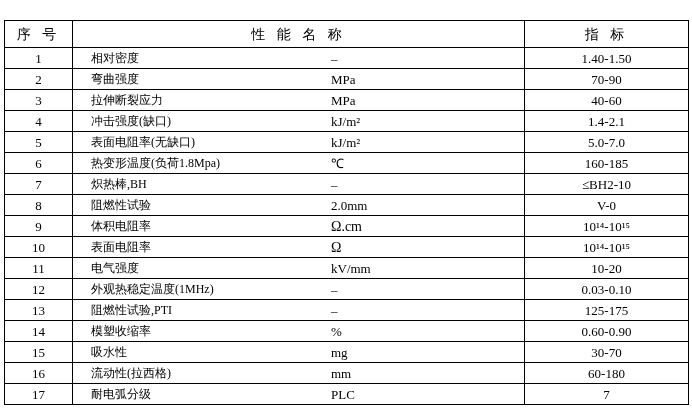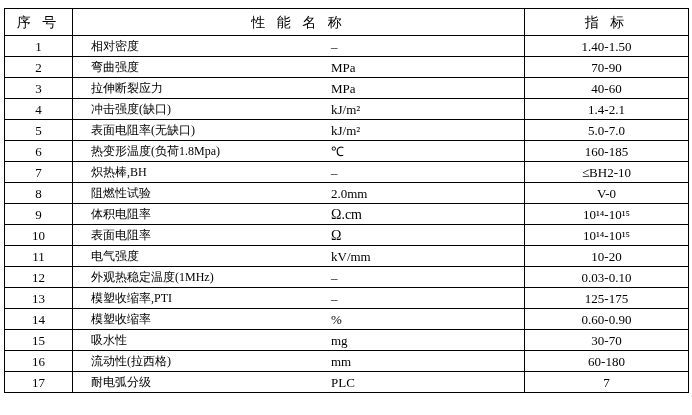--- a/index.html
+++ b/index.html
@@ -12,21 +12,21 @@
     height: 415px;
     font-family: "Liberation Serif", "DejaVu Serif", serif;
     color: #000000;
     overflow: hidden;
   }
   .sheet {
     width: 692px;
     height: 415px;
     position: relative;
     box-sizing: border-box;
-    padding: 8px 4px 0 4px;
+    padding: 20px 4px 0 4px;
   }
   table.spec {
     border-collapse: collapse;
     table-layout: fixed;
     width: 684px;
     margin: 0;
   }
   table.spec col.c-no    { width: 68px; }
   table.spec col.c-name  { width: 452px; }
   table.spec col.c-val   { width: 164px; }
@@ -231,21 +231,21 @@
               <span class="name-txt">外观热稳定温度(1MHz)</span>
               <span class="unit-dash">–</span>
             </div>
           </td>
           <td class="cell-val">0.03-0.10</td>
         </tr>
         <tr>
           <td class="cell-no">13</td>
           <td class="namecell">
             <div class="name-wrap">
-              <span class="name-txt">模塑收缩率,PTI</span>
+              <span class="name-txt">阻燃性试验,PTI</span>
               <span class="unit-dash">–</span>
             </div>
           </td>
           <td class="cell-val">125-175</td>
         </tr>
         <tr>
           <td class="cell-no">14</td>
           <td class="namecell">
             <div class="name-wrap">
               <span class="name-txt">模塑收缩率</span>

